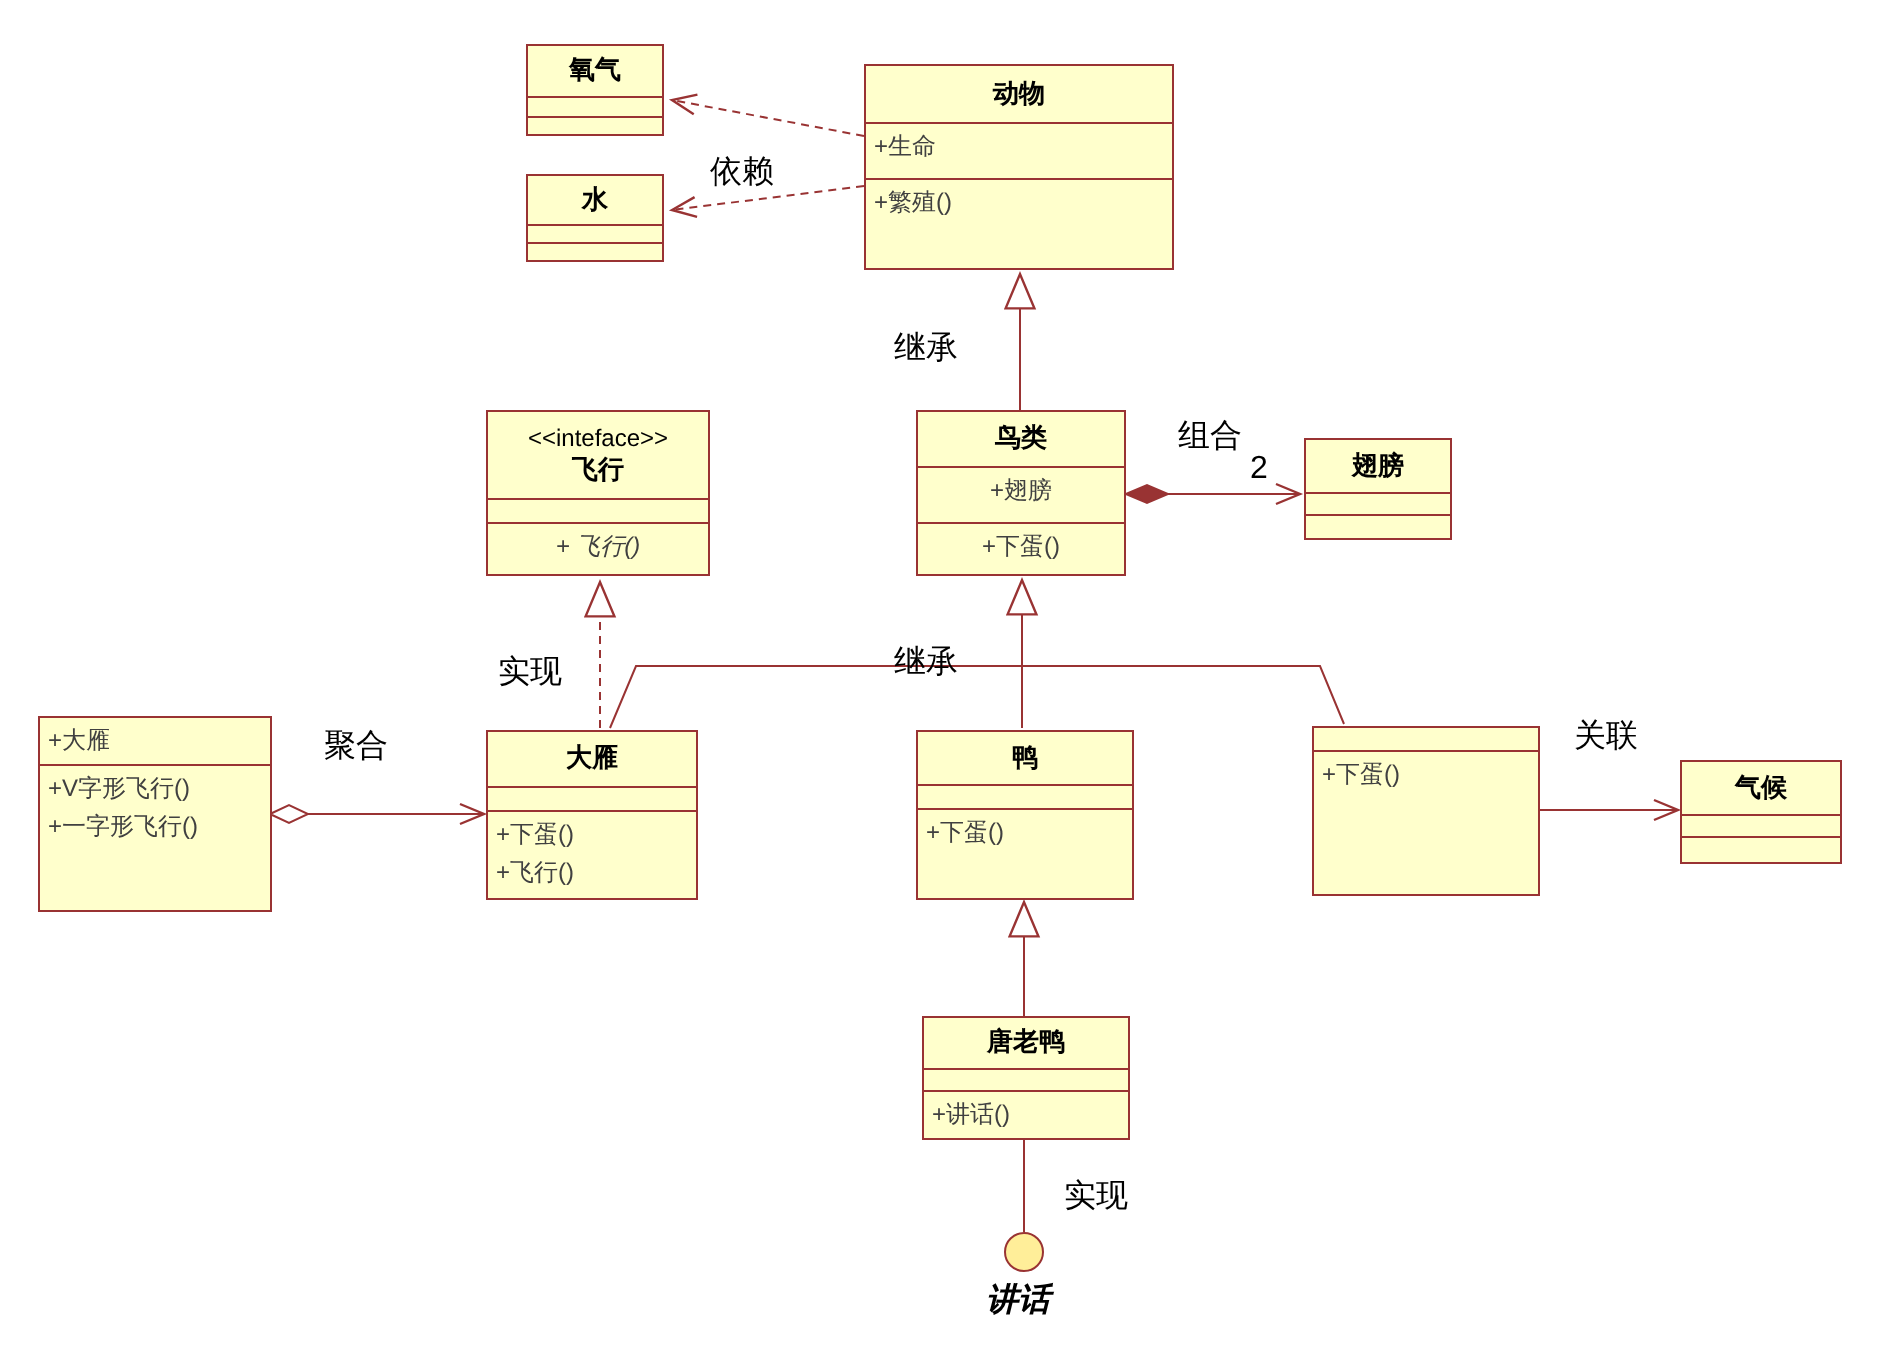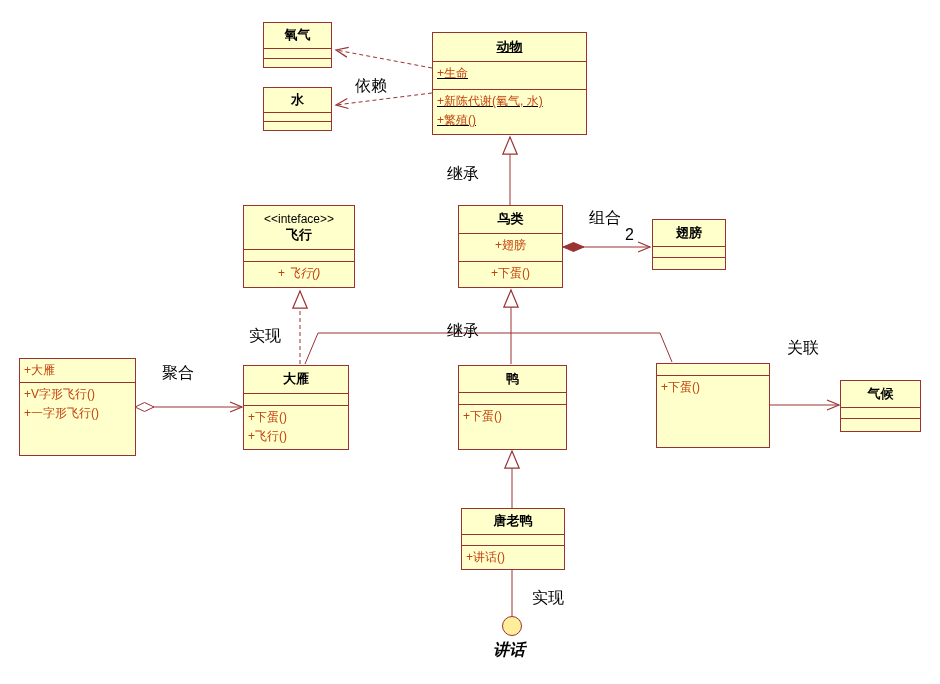--- a/index.html
+++ b/index.html
@@ -6,21 +6,21 @@
   #canvas{position:relative;width:940px;height:684px;background:#ffffff;overflow:hidden;
           font-family:"Liberation Sans","DejaVu Sans",sans-serif;}
   svg.layer{position:absolute;left:0;top:0;pointer-events:none;}
   .uml-box{position:absolute;background:#FFFFCC;border:1px solid #993333;box-sizing:border-box;
            display:flex;flex-direction:column;}
   .t{flex:none;display:flex;flex-direction:column;align-items:center;justify-content:center;
      font-weight:bold;font-size:13px;color:#000;border-bottom:1px solid #993333;line-height:1.25;}
   .st{font-weight:normal;font-size:12px;}
   .c{flex:none;border-bottom:1px solid #993333;box-sizing:border-box;padding:2px 0;}
   .c.last{flex:1;border-bottom:none;}
-  .m{font-size:12px;color:#c2410c;padding:1px 4px;line-height:17px;white-space:nowrap;}
+  .m{font-size:12px;color:#404040;padding:1px 4px;line-height:17px;white-space:nowrap;}
   .m.italic{font-style:italic;}
   .lbl{position:absolute;font-size:16px;color:#000;white-space:nowrap;}
   .lbl.bi{font-weight:bold;font-style:italic;}
 </style>
 </head>
 <body>
 
 <div id="canvas">
 
   <svg class="layer" width="940" height="684">
@@ -75,27 +75,26 @@
     <div class="c" style="height:10px;padding:0"></div>
     <div class="c last" style="padding:0"></div>
   </div>
 
   <div class="uml-box" style="left:263px;top:87px;width:69px;height:44px;">
     <div class="t" style="height:24px">水</div>
     <div class="c" style="height:9px;padding:0"></div>
     <div class="c last" style="padding:0"></div>
   </div>
 
-  <div class="uml-box" style="left:432px;top:32px;width:155px;height:103px;text-decoration:underline;">
+  <div class="uml-box" style="left:432px;top:32px;width:155px;height:103px;">
     <div class="t" style="height:28px">动物</div>
     <div class="c" style="height:28px">
       <div class="m">+生命</div>
     </div>
     <div class="c last">
-      <div class="m">+新陈代谢(氧气, 水)</div>
       <div class="m">+繁殖()</div>
     </div>
   </div>
 
   <div class="uml-box" style="left:243px;top:205px;width:112px;height:83px;text-align:center;">
     <div class="t" style="height:43px">
       <div class="st">&lt;&lt;inteface&gt;&gt;</div>
       <div>飞行</div>
     </div>
     <div class="c" style="height:12px;padding:0"></div>
@@ -168,17 +167,17 @@
     <div class="c last" style="padding:0"></div>
   </div>
 
   <div class="lbl" style="left:355px;top:76px">依赖</div>
   <div class="lbl" style="left:447px;top:164px">继承</div>
   <div class="lbl" style="left:589px;top:208px">组合</div>
   <div class="lbl" style="left:625px;top:226px">2</div>
   <div class="lbl" style="left:249px;top:326px">实现</div>
   <div class="lbl" style="left:447px;top:321px">继承</div>
   <div class="lbl" style="left:162px;top:363px">聚合</div>
-  <div class="lbl" style="left:787px;top:338px">关联</div>
+  <div class="lbl" style="left:787px;top:358px">关联</div>
   <div class="lbl" style="left:532px;top:588px">实现</div>
   <div class="lbl bi" style="left:493px;top:640px">讲话</div>
 
 </div>
 
 </body></html>

